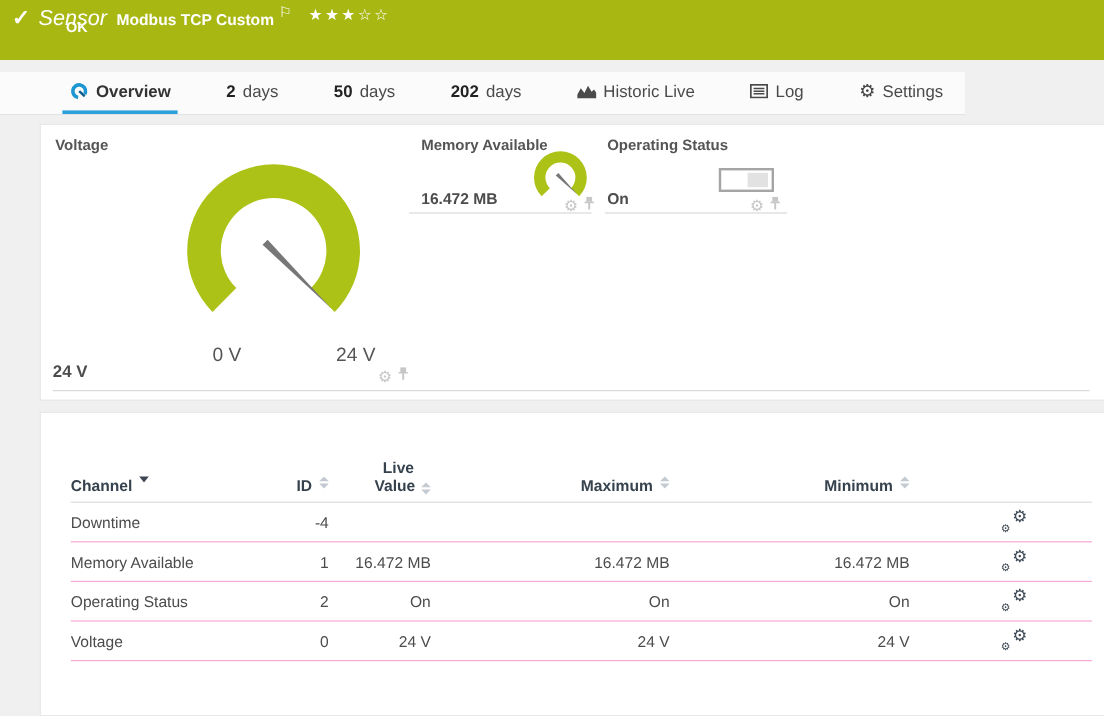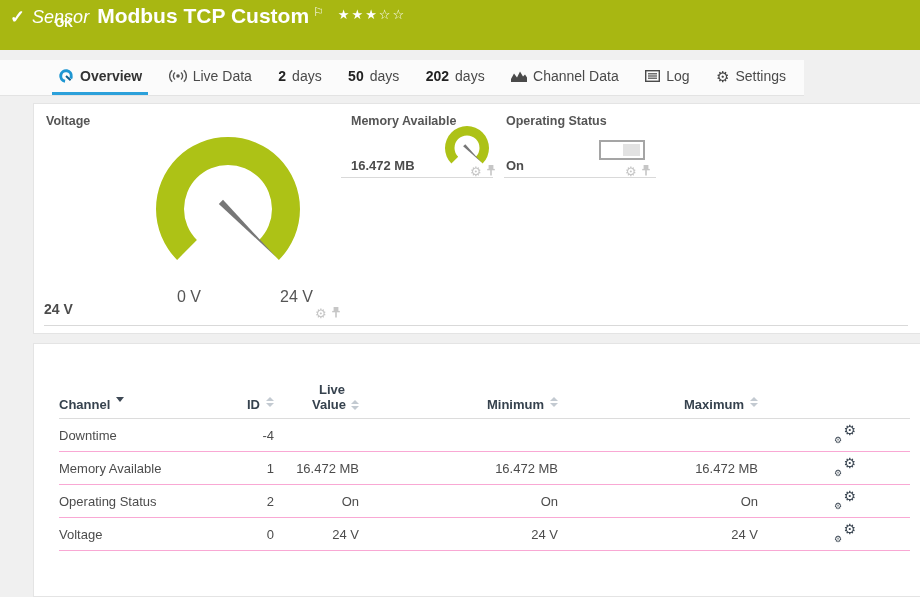--- a/index.html
+++ b/index.html
@@ -4,21 +4,21 @@
 <style>
   * { margin:0; padding:0; box-sizing:border-box; }
   body { background:#d8d8d8; font-family:"Liberation Sans", sans-serif; }
   .screen { position:relative; width:920px; height:597px; background:#f0f0f0; overflow:hidden; }
 
   
   .hdr { position:absolute; left:0; top:0; width:920px; height:50px; background:#a8b712; color:#fff; }
   .hdr-line { position:absolute; left:10px; top:4px; display:flex; align-items:baseline; }
   .hdr-check { font-size:18px; font-weight:bold; margin-right:7px; }
   .hdr-kind { font-style:italic; font-size:18px; margin-right:8px; }
-  .hdr-title { font-weight:bold; font-size:21px; }
+  .hdr-title { font-weight:bold; font-size:13px; }
   .hdr-flag { font-size:12px; position:relative; top:-7px; margin-left:4px; }
   .hdr-stars { font-size:13px; letter-spacing:2px; position:relative; top:-4px; margin-left:14px; }
   .hdr-status { position:absolute; left:55px; top:16px; font-size:12px; font-weight:bold; }
 
   
   .tabbar { position:absolute; left:0; top:60px; width:804px; height:36px; background:#fbfbfb;
             border-bottom:1px solid #e3e3e3; display:flex; justify-content:space-between;
             padding:0 12px 0 52px; }
   .tab { display:flex; align-items:center; gap:6px; height:100%; padding:0 6px; font-size:14px;
          color:#4a4a4a; cursor:pointer; border-bottom:3px solid transparent; }
@@ -48,21 +48,21 @@
   
   .tbl { position:absolute; left:25px; right:10px; top:38px; font-size:13px; color:#4c4c4c; }
   .trow, .thead { display:grid; grid-template-columns:150px 65px 85px 199px 200px 1fr; align-items:center; }
   .thead { padding-bottom:6px; border-bottom:1px solid #dcdcdc; color:#36424e; font-weight:bold; align-items:end; }
   .trow { height:33px; border-bottom:1px solid #f9a8d4; }
   .c-right { text-align:right; justify-self:stretch; }
   .hcell { display:flex; gap:6px; cursor:pointer; }
   .hcell.right { justify-content:flex-end; }
   .hcell-2l { display:flex; flex-direction:column; align-items:flex-end; cursor:pointer; }
   .hcell-2l .l1 { padding-right:14px; }
-  .hcell-2l .l2 { display:flex; align-items:center; gap:5px; }
+  .hcell-2l .l2 { display:flex; align-items:flex-end; gap:5px; }
   .caret-down { width:0; height:0; border-left:4px solid transparent; border-right:4px solid transparent;
                 border-top:5px solid #3d4854; }
   .sort2 { display:inline-flex; flex-direction:column; gap:2px; }
   .sort2 .u { width:0; height:0; border-left:4px solid transparent; border-right:4px solid transparent;
               border-bottom:4px solid #c3cad1; }
   .sort2 .d { width:0; height:0; border-left:4px solid transparent; border-right:4px solid transparent;
               border-top:4px solid #c3cad1; }
   .gearcell { display:flex; justify-content:center; padding-left:22px; }
   .gears2 { position:relative; width:22px; height:19px; color:#3d4854; cursor:pointer; }
   .gears2 .big { position:absolute; right:0; top:-3px; font-size:14px; line-height:1; }
@@ -88,50 +88,38 @@
     <div class="tab active">
       <span>
         <svg width="16" height="16" viewBox="0 0 16 16">
           <circle cx="8" cy="8" r="5.3" fill="none" stroke="#1e96d2" stroke-width="3" stroke-dasharray="26 8" transform="rotate(100 8 8)"></circle>
           <line x1="8" y1="8" x2="12.6" y2="12.2" stroke="#0f5e8c" stroke-width="2"></line>
         </svg>
       </span>
       <span>Overview</span>
     </div>
     <div class="tab">
-      <span>
-        <svg width="18" height="14" viewBox="0 0 18 14">
-          <circle cx="9" cy="7" r="1.8" fill="#555"></circle>
-          <path d="M6 3.5 A4.6 4.6 0 0 0 6 10.5" fill="none" stroke="#555" stroke-width="1.4"></path>
-          <path d="M3.2 1.2 A7.8 7.8 0 0 0 3.2 12.8" fill="none" stroke="#555" stroke-width="1.4"></path>
-          <path d="M12 3.5 A4.6 4.6 0 0 1 12 10.5" fill="none" stroke="#555" stroke-width="1.4"></path>
-          <path d="M14.8 1.2 A7.8 7.8 0 0 1 14.8 12.8" fill="none" stroke="#555" stroke-width="1.4"></path>
-        </svg>
-      </span>
-      <span>Live Data</span>
-    </div>
-    <div class="tab">
       <span class="num">2</span>
       <span>days</span>
     </div>
     <div class="tab">
       <span class="num">50</span>
       <span>days</span>
     </div>
     <div class="tab">
       <span class="num">202</span>
       <span>days</span>
     </div>
     <div class="tab">
       <span>
         <svg width="16" height="12" viewBox="0 0 16 12">
           <path d="M0 12 L0 9 3 3.5 6 7.5 9 1.5 12 6.5 14 4.5 16 7.5 16 12 Z" fill="#4a4a4a"></path>
         </svg>
       </span>
-      <span>Channel Data</span>
+      <span>Historic Live</span>
     </div>
     <div class="tab">
       <span>
         <svg width="15" height="12" viewBox="0 0 15 12">
           <rect x="0.7" y="0.7" width="13.6" height="10.6" fill="none" stroke="#4a4a4a" stroke-width="1.4"></rect>
           <line x1="3" y1="3.8" x2="12" y2="3.8" stroke="#4a4a4a" stroke-width="1.2"></line>
           <line x1="3" y1="6" x2="12" y2="6" stroke="#4a4a4a" stroke-width="1.2"></line>
           <line x1="3" y1="8.2" x2="12" y2="8.2" stroke="#4a4a4a" stroke-width="1.2"></line>
         </svg>
       </span>
@@ -220,28 +208,28 @@
           <span class="l1">Live</span>
           <span class="l2">
             <span>Value</span>
             <span class="sort2">
                 <span class="u"></span>
                 <span class="d"></span>
               </span>
           </span>
         </div>
         <div class="hcell right">
-          <span>Minimum</span>
+          <span>Maximum</span>
           <span class="sort2">
               <span class="u"></span>
               <span class="d"></span>
             </span>
         </div>
         <div class="hcell right">
-          <span>Maximum</span>
+          <span>Minimum</span>
           <span class="sort2">
               <span class="u"></span>
               <span class="d"></span>
             </span>
         </div>
         <div></div>
       </div>
 
       <div class="trow">
         <div>Downtime</div>

